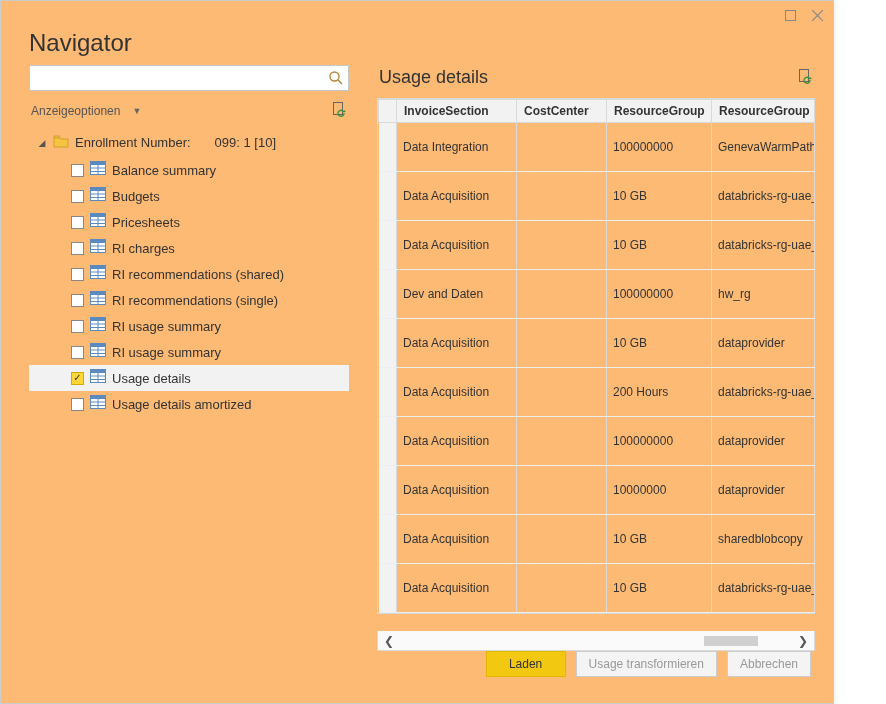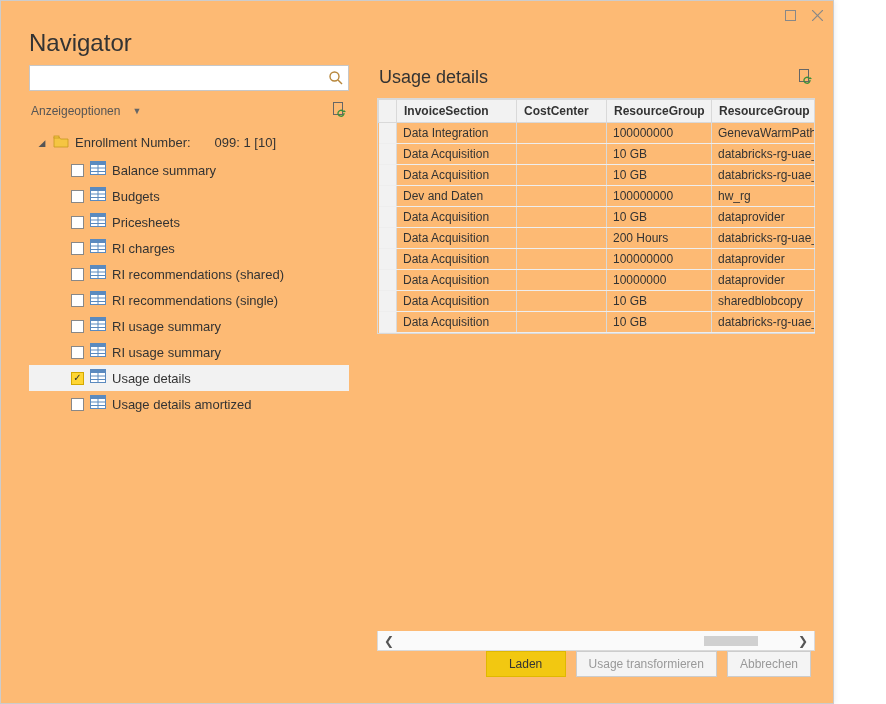--- a/index.html
+++ b/index.html
@@ -66,21 +66,21 @@
   }
   .right-title { font-size: 18px; font-weight: 300; color: #333; }
   .table-wrap { border: 1px solid #d9d9d9; border-right:none; }
   table.data { border-collapse: collapse; width: 100%; font-size: 12px; table-layout: fixed; }
   table.data th {
     background: #f2f2f2; border: 1px solid #d9d9d9; text-align: left;
     padding: 4px 7px; font-weight: 600; color: #333; overflow:hidden; white-space:nowrap;
   }
   table.data td {
     border: 1px solid #eee; border-left: 1px solid #d9d9d9; border-right: 1px solid #d9d9d9;
-    padding: 3px 6px; color: #333; white-space: nowrap; overflow:hidden;
+    padding: 17px 6px; color: #333; white-space: nowrap; overflow:hidden;
   }
   table.data tr td:first-child { border-left: none; }
   .row-hdr { width: 18px; background: #f2f2f2; border-right:1px solid #d9d9d9; }
   .hscroll {
     height: 20px; border: 1px solid #d9d9d9; border-top: none; display:flex;
     align-items:center; justify-content:space-between; padding:0 6px; margin-top:auto;
     background:#fafafa;
   }
   .hscroll .arrow { color:#555; font-size:12px; cursor:pointer; user-select:none; }
   .hscroll .track { flex:1; height:10px; position:relative; margin:0 6px; }

